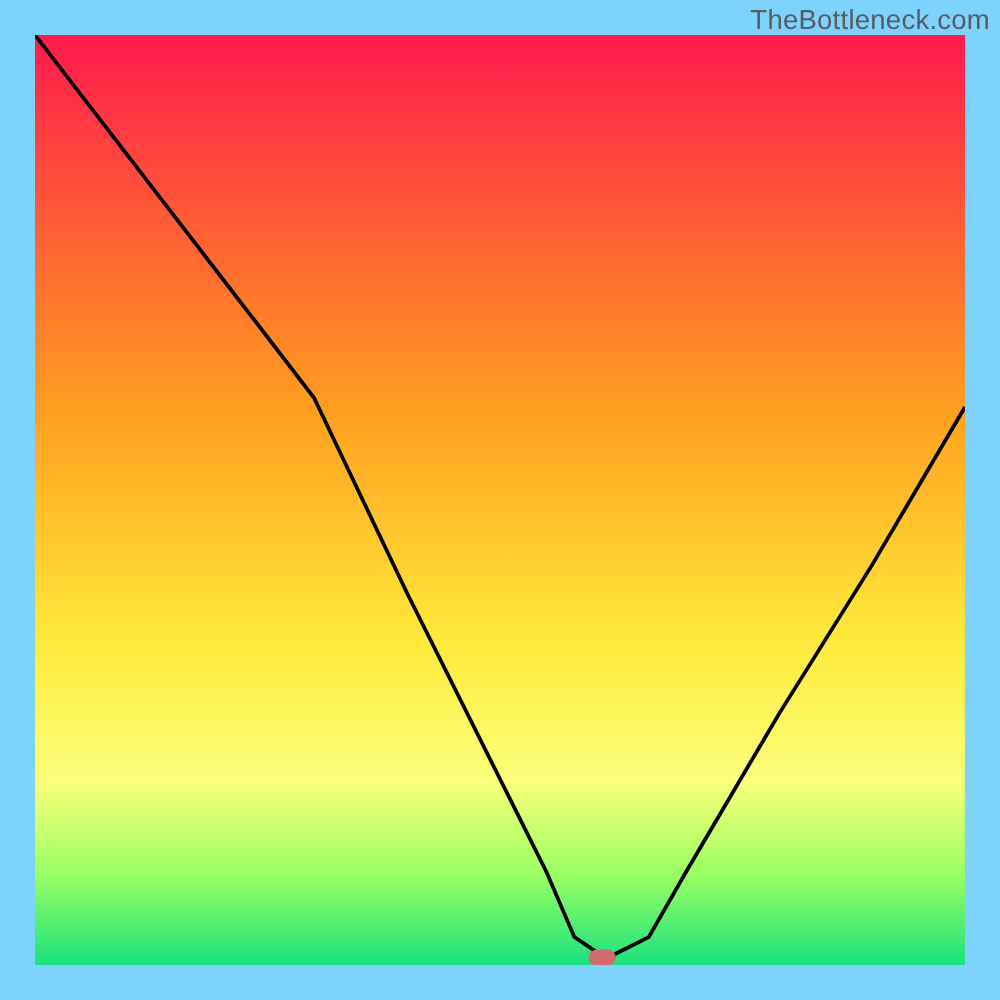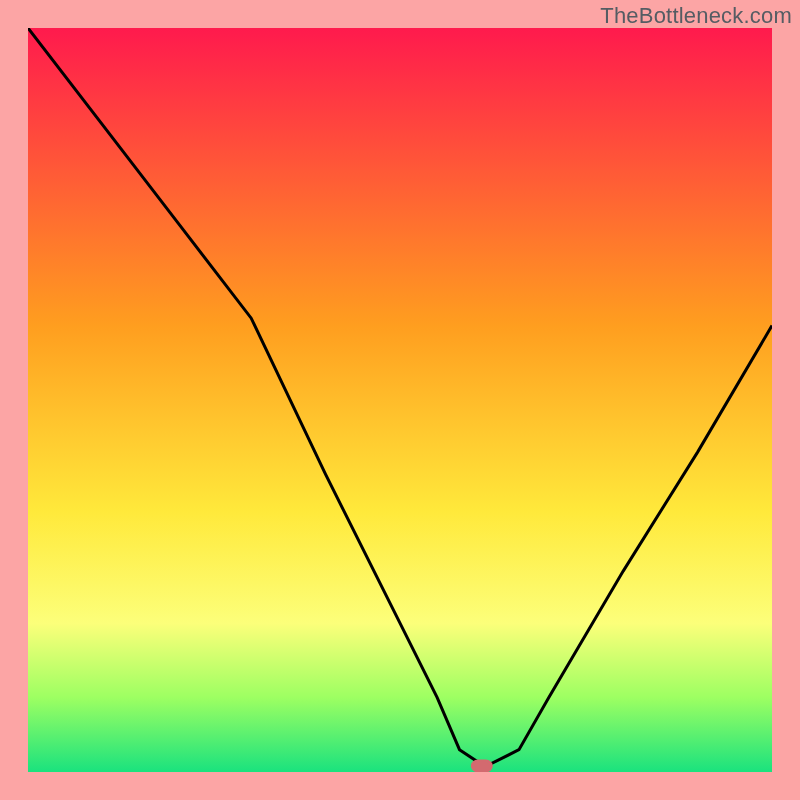--- a/index.html
+++ b/index.html
@@ -8,21 +8,21 @@
     width: 800px;
     height: 800px;
     background: #000;
     overflow: hidden;
     font-family: Arial, Helvetica, sans-serif;
   }
   .frame {
     position: relative;
     width: 800px;
     height: 800px;
-    background: #fca5a5;
+    background: #7dd3fc;
   }
   .watermark {
     position: absolute;
     top: 3px;
     right: 8px;
     color: #555c63;
     font-size: 22px;
     font-weight: 500;
     letter-spacing: 0.2px;
     z-index: 10;

